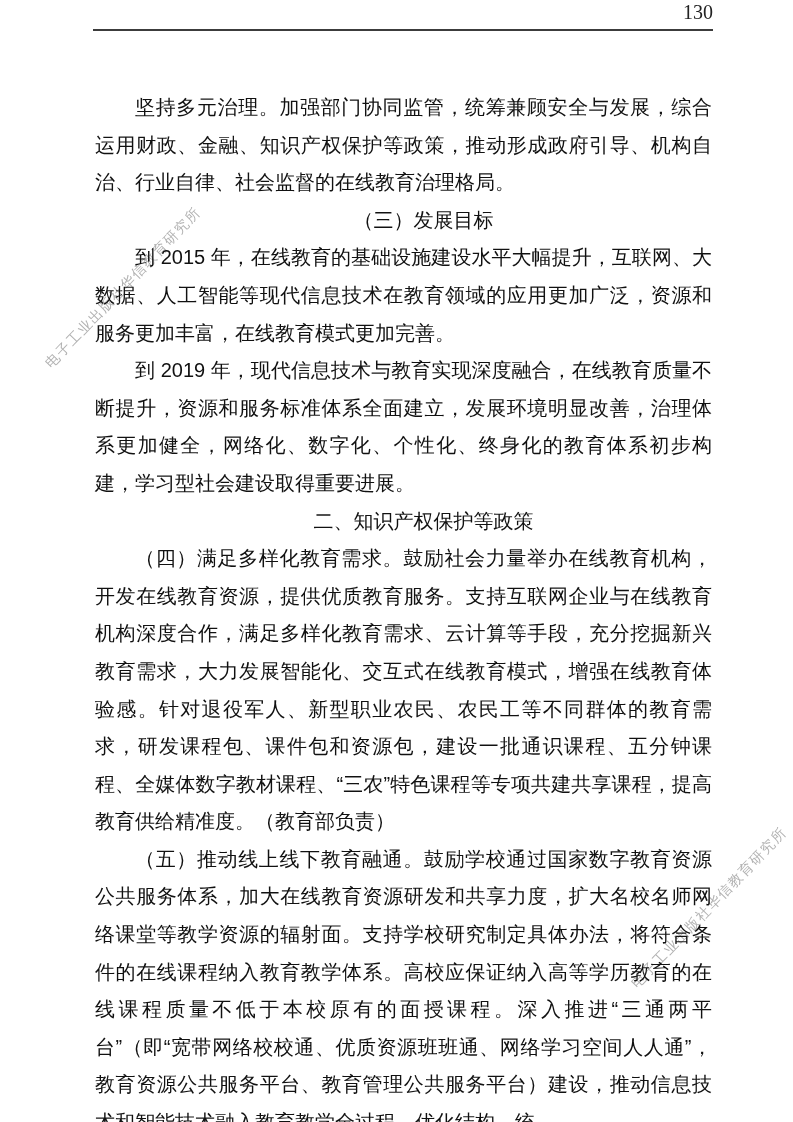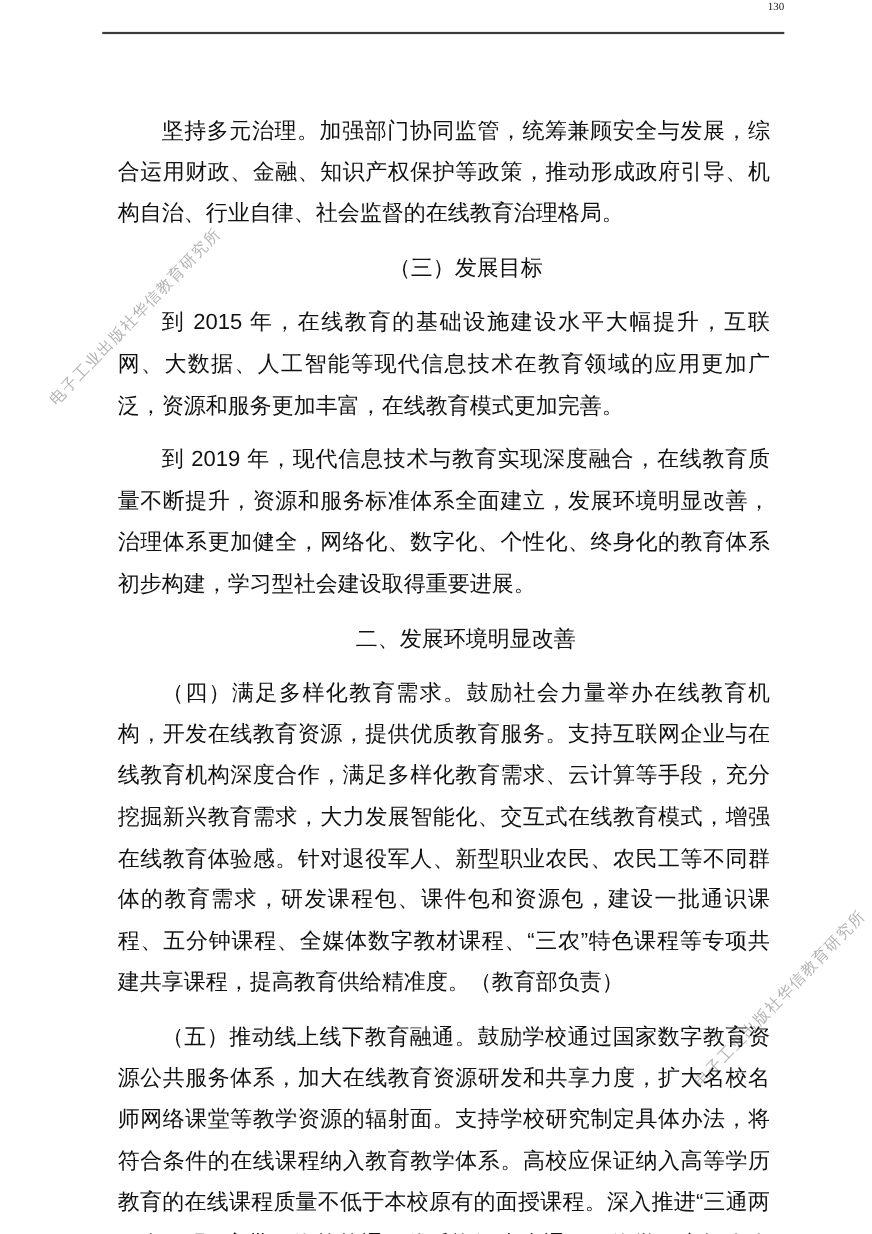--- a/index.html
+++ b/index.html
@@ -16,21 +16,21 @@
     font-family: "Liberation Sans", "DejaVu Sans", sans-serif;
   }
   
   .page-number {
     position: absolute;
     top: 1px;
     left: 93px;
     width: 620px;
     text-align: right;
     font-family: "Liberation Serif", "DejaVu Serif", serif;
-    font-size: 10px;
+    font-size: 20px;
     color: #222222;
     z-index: 2;
   }
   .header-rule {
     position: absolute;
     top: 29px;
     left: 93px;
     width: 620px;
     height: 0;
     border-top: 2px solid #3c3c3c;
@@ -57,21 +57,21 @@
     top: 89px;
     width: 617px;
     font-size: 20px;
     line-height: 37.6px;
     color: #111111;
     text-align: justify;
     text-justify: inter-ideograph;
     z-index: 2;
   }
   .doc-body p {
-    margin: 12px;
+    margin: 0;
     padding: 0;
     text-indent: 2em;
   }
   .doc-body p.heading {
     text-align: center;
   }
 </style>
 </head>
 <body>
 
@@ -81,18 +81,18 @@
   <div class="watermark wm-right">电子工业出版社华信教育研究所</div>
 
   <div class="page-number">130</div>
   <div class="header-rule"></div>
 
   <div class="doc-body">
       <p class="body">坚持多元治理。加强部门协同监管，统筹兼顾安全与发展，综合运用财政、金融、知识产权保护等政策，推动形成政府引导、机构自治、行业自律、社会监督的在线教育治理格局。</p>
       <p class="heading">（三）发展目标</p>
       <p class="body">到 2015 年，在线教育的基础设施建设水平大幅提升，互联网、大数据、人工智能等现代信息技术在教育领域的应用更加广泛，资源和服务更加丰富，在线教育模式更加完善。</p>
       <p class="body">到 2019 年，现代信息技术与教育实现深度融合，在线教育质量不断提升，资源和服务标准体系全面建立，发展环境明显改善，治理体系更加健全，网络化、数字化、个性化、终身化的教育体系初步构建，学习型社会建设取得重要进展。</p>
-      <p class="heading">二、发展环境明显改善</p>
+      <p class="heading">二、知识产权保护等政策</p>
       <p class="body">（四）满足多样化教育需求。鼓励社会力量举办在线教育机构，开发在线教育资源，提供优质教育服务。支持互联网企业与在线教育机构深度合作，满足多样化教育需求、云计算等手段，充分挖掘新兴教育需求，大力发展智能化、交互式在线教育模式，增强在线教育体验感。针对退役军人、新型职业农民、农民工等不同群体的教育需求，研发课程包、课件包和资源包，建设一批通识课程、五分钟课程、全媒体数字教材课程、“三农”特色课程等专项共建共享课程，提高教育供给精准度。（教育部负责）</p>
       <p class="body">（五）推动线上线下教育融通。鼓励学校通过国家数字教育资源公共服务体系，加大在线教育资源研发和共享力度，扩大名校名师网络课堂等教学资源的辐射面。支持学校研究制定具体办法，将符合条件的在线课程纳入教育教学体系。高校应保证纳入高等学历教育的在线课程质量不低于本校原有的面授课程。深入推进“三通两平台”（即“宽带网络校校通、优质资源班班通、网络学习空间人人通”，教育资源公共服务平台、教育管理公共服务平台）建设，推动信息技术和智能技术融入教育教学全过程。优化结构，统</p>
     </div>
 
 </div>
 
 </body></html>

